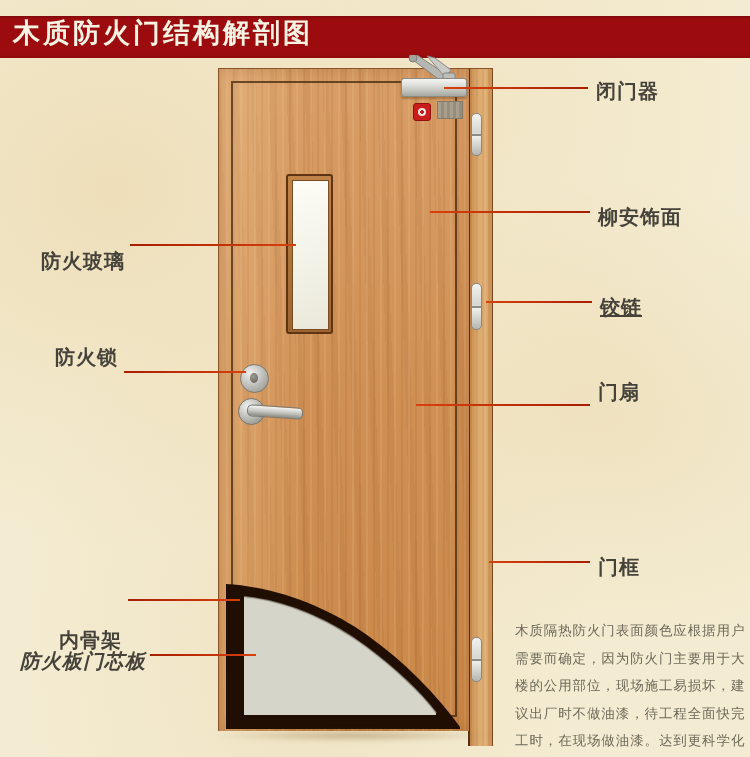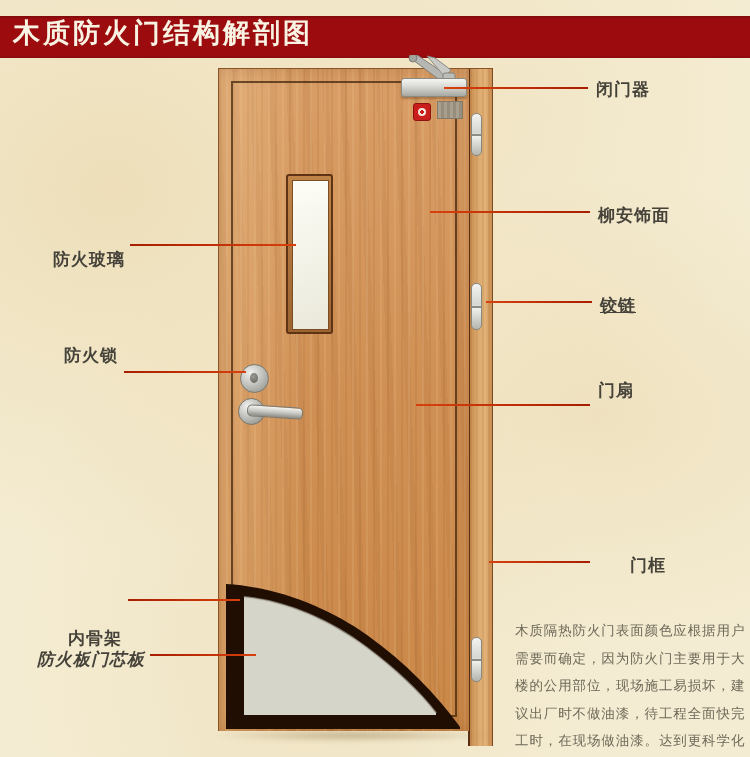--- a/index.html
+++ b/index.html
@@ -108,21 +108,21 @@
   .h1{top:113px;height:43px;}
   .h2{top:283px;height:47px;}
   .h3{top:637px;height:45px;}
   .door-shadow{
     position:absolute;left:208px;top:729px;width:292px;height:13px;border-radius:50%;
     background:radial-gradient(ellipse,rgba(140,116,72,0.45),rgba(140,116,72,0) 70%);
     filter:blur(2px);
   }
   
   .lbl{
-    position:absolute;font-size:17px;font-weight:bold;color:#45423a;letter-spacing:1px;white-space:nowrap;
+    position:absolute;font-size:20px;font-weight:bold;color:#45423a;letter-spacing:1px;white-space:nowrap;
   }
   .lbl.r{text-align:left;}
   .lbl.l{text-align:right;}
   .leader{position:absolute;height:2px;background:linear-gradient(90deg,#a81e00,#d8400e);}
   .desc{
     position:absolute;left:515px;top:617px;width:230px;
     font-size:13.5px;line-height:27.5px;letter-spacing:0.6px;color:#6e6959;text-align:justify;
   }
 </style>
 </head>
@@ -188,17 +188,17 @@
   <div class="leader" style="left:430px;top:211px;width:160px;background:linear-gradient(90deg,#d8400e,#a81e00);"></div>
   <div class="lbl r" style="left:598px;top:204px;">柳安饰面</div>
 
   <div class="leader" style="left:486px;top:301px;width:106px;background:linear-gradient(90deg,#d8400e,#a81e00);"></div>
   <div class="lbl r" style="left:600px;top:294px;text-decoration:underline;">铰链</div>
 
   <div class="leader" style="left:416px;top:404px;width:174px;background:linear-gradient(90deg,#d8400e,#a81e00);"></div>
   <div class="lbl r" style="left:598px;top:379px;">门扇</div>
 
   <div class="leader" style="left:489px;top:561px;width:101px;background:linear-gradient(90deg,#d8400e,#a81e00);"></div>
-  <div class="lbl r" style="left:598px;top:554px;margin-left:32px;">门框</div>
+  <div class="lbl r" style="left:598px;top:554px;">门框</div>
 
   <div class="desc">木质隔热防火门表面颜色应根据用户需要而确定，因为防火门主要用于大楼的公用部位，现场施工易损坏，建议出厂时不做油漆，待工程全面快完工时，在现场做油漆。达到更科学化更人性化的服务。</div>
 
 </div>
 
 </body></html>

